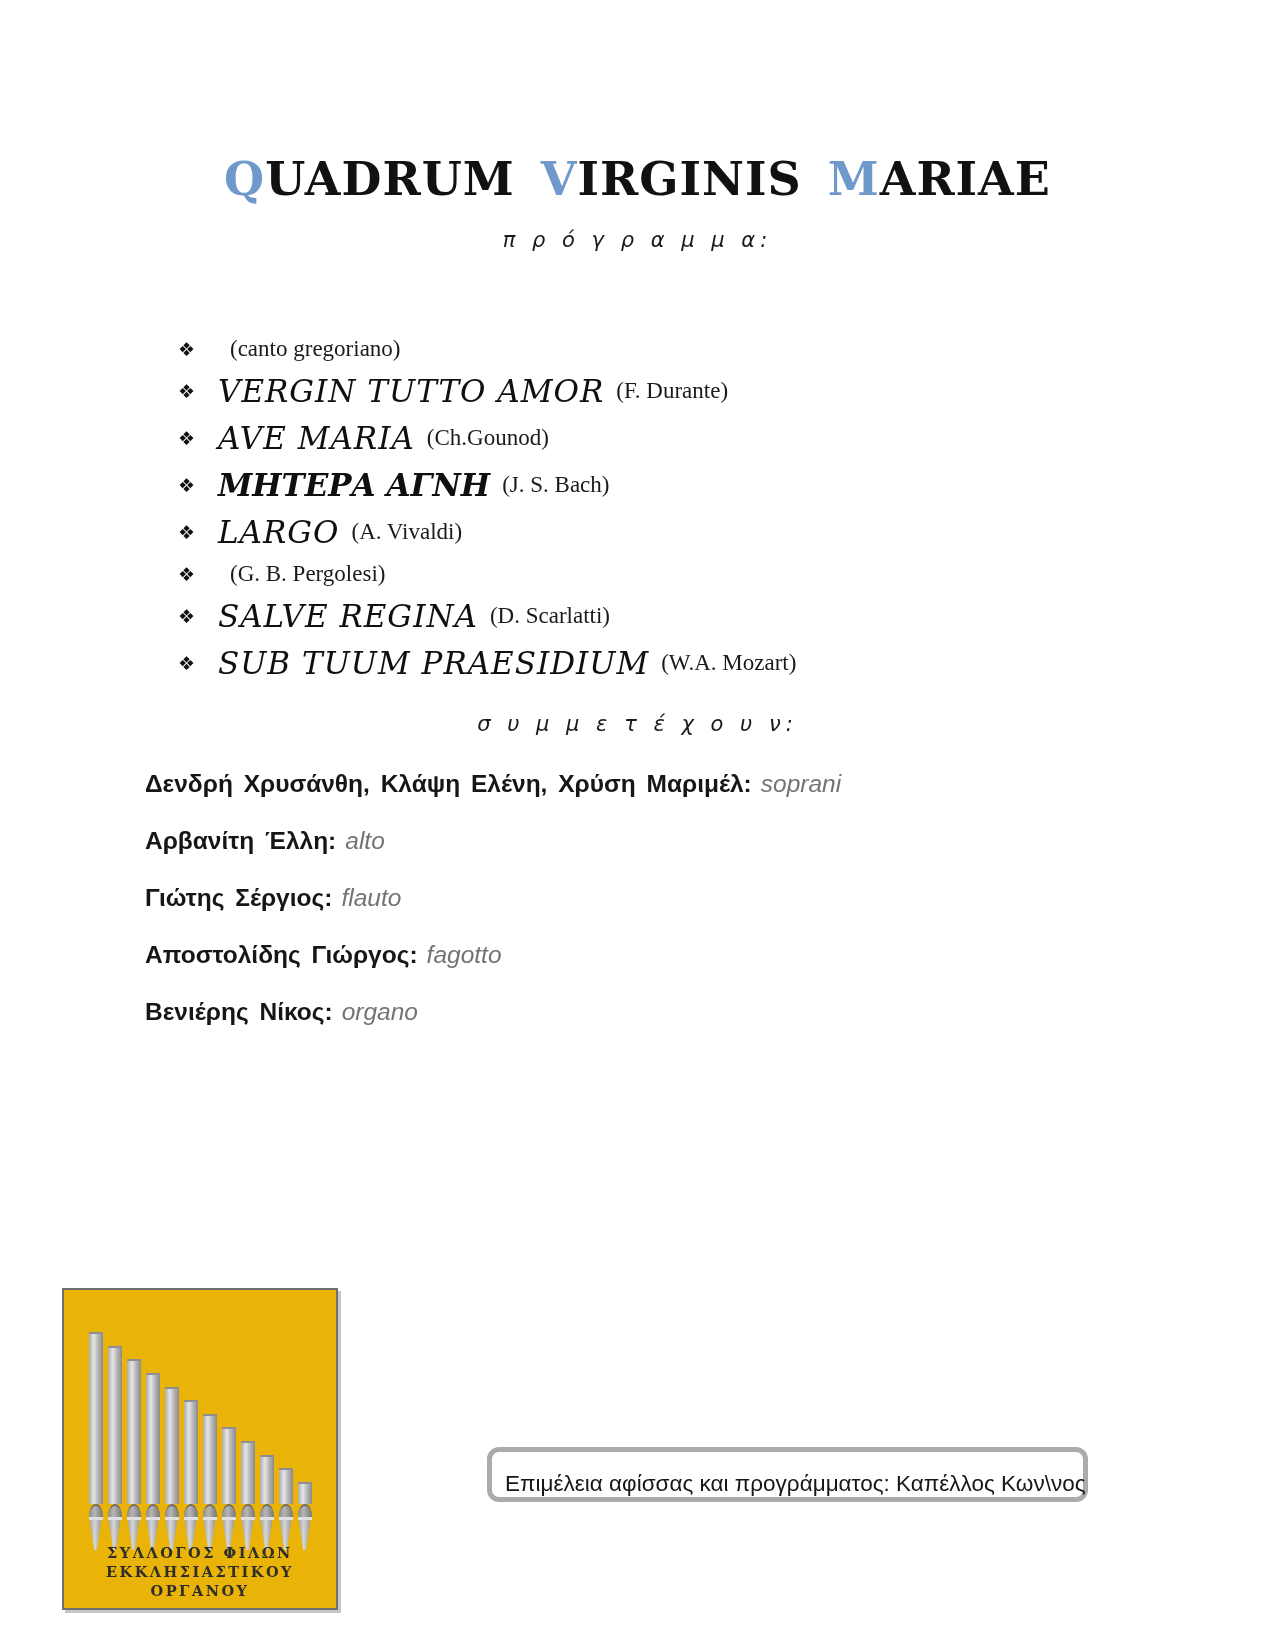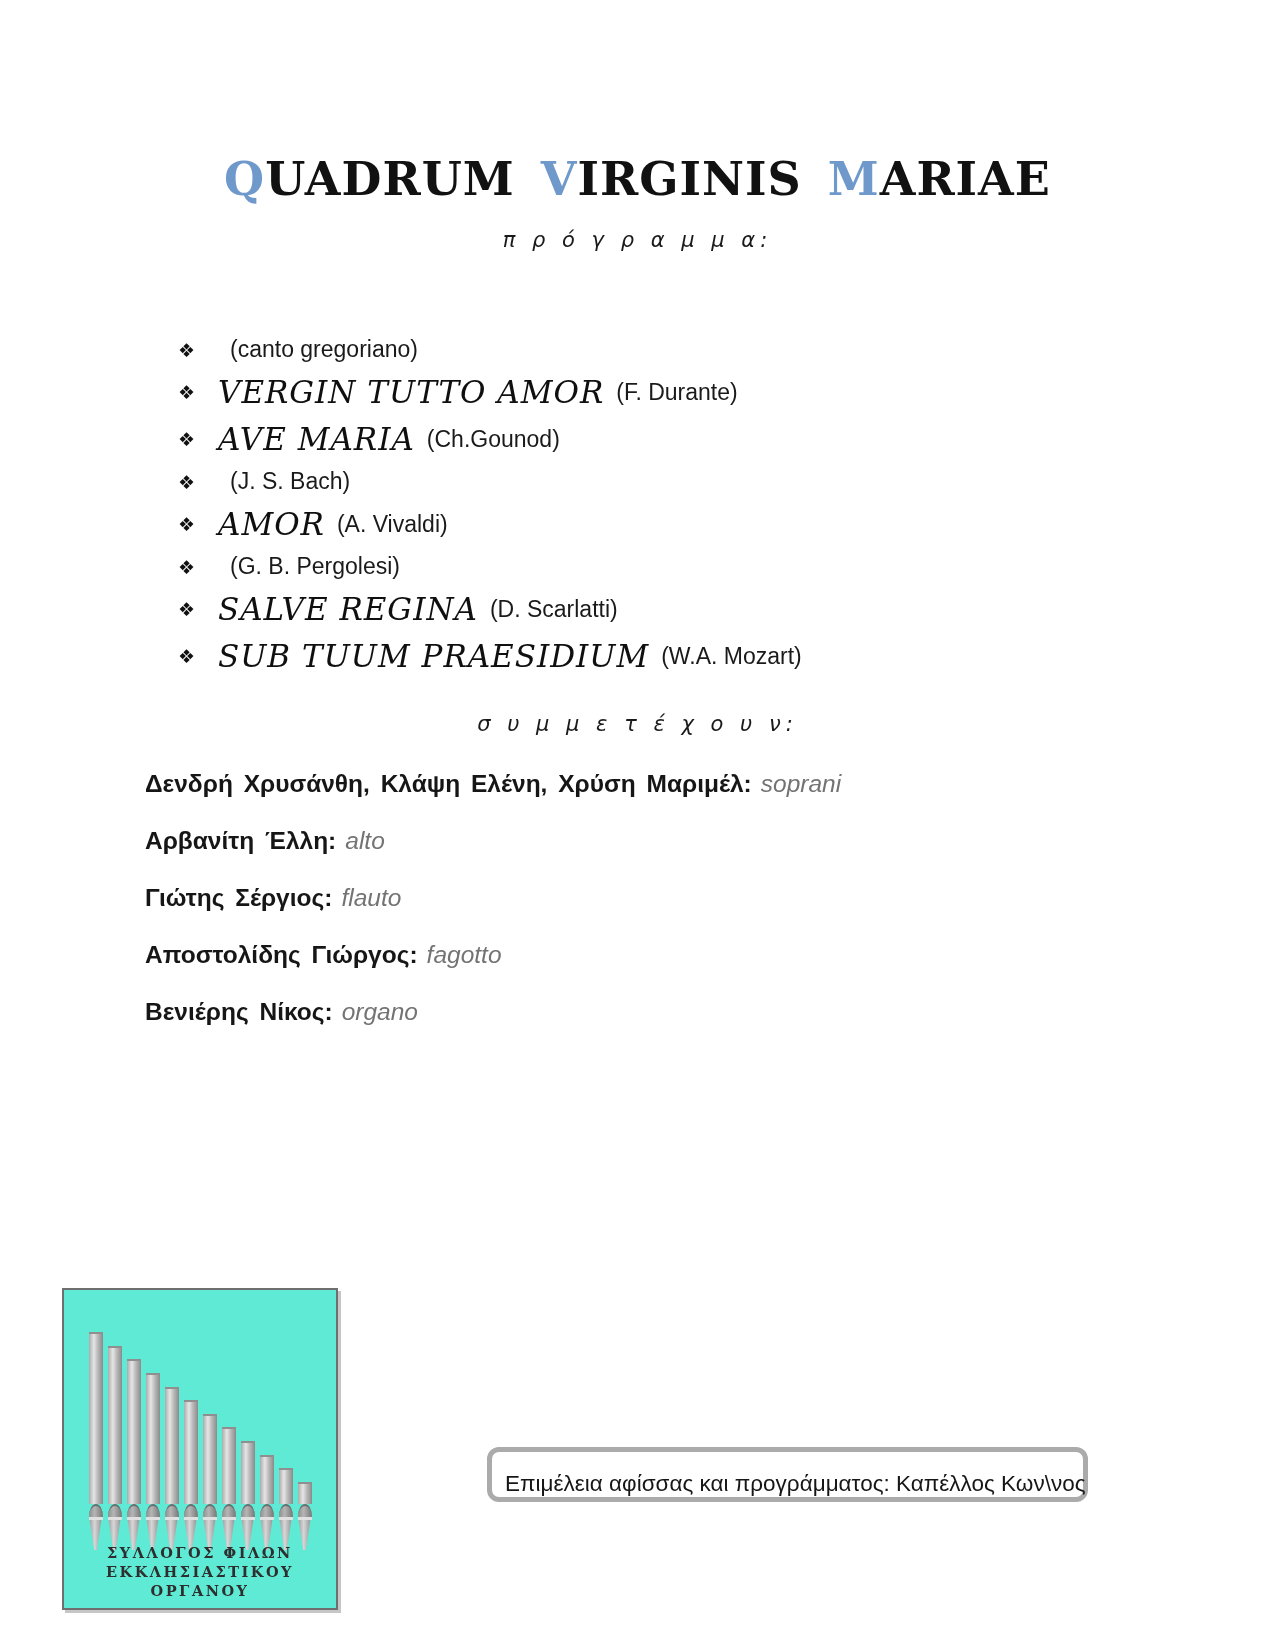--- a/index.html
+++ b/index.html
@@ -35,35 +35,35 @@
   .bullet{
     font-family:"DejaVu Sans",sans-serif;font-size:19px;color:#111;
     width:22px;margin-right:18px;flex:0 0 auto;
   }
   .ptitle{
     font-family:"DejaVu Serif",serif;font-style:italic;
     font-size:31px;letter-spacing:1px;color:#0f0f0f;
   }
   .ptitle.greek{font-weight:bold;letter-spacing:0;}
   .composer{
-    font-family:Liberation Sans, sans-serif;font-size:23px;color:#1a1a1a;
+    font-family:Liberation Serif, serif;font-size:23px;color:#1a1a1a;
     margin-left:12px;
   }
 
   
   .performers{position:absolute;top:770px;left:145px;}
   .performers .line{margin:0 0 29px 0;font-size:24.5px;white-space:nowrap;word-spacing:4px;}
   .performers .name{font-weight:bold;color:#161616;}
   .performers .role{font-style:italic;color:#737373;}
   .performers .seg{margin-right:9px;}
 
   
   .logo-box{
     position:absolute;left:62px;top:1288px;width:276px;height:322px;
-    border:2px solid #6f6f6f;background:#5eead4;
+    border:2px solid #6f6f6f;background:#eab308;
     box-shadow:3px 3px 0 0 #c6c6c6;box-sizing:border-box;
   }
   .pipes{
     position:absolute;left:0;top:44px;width:100%;height:216px;
     display:flex;align-items:flex-end;justify-content:center;gap:5px;
   }
   .pipe{width:14px;display:flex;flex-direction:column;align-items:stretch;}
   .pipe .body{
     background:linear-gradient(90deg,#ababab 0%,#e6e6e6 35%,#bdbdbd 60%,#8a8a8a 100%);
     border-top:2px solid #8f8f8f;
@@ -116,25 +116,26 @@
         <span class="ptitle">VERGIN  TUTTO AMOR</span>
         <span class="composer">(F. Durante)</span>
       </li>
       <li>
         <span class="bullet">❖</span>
         <span class="ptitle">AVE  MARIA</span>
         <span class="composer">(Ch.Gounod)</span>
       </li>
       <li>
         <span class="bullet">❖</span>
+        <span class="ptitle greek">ΜΗΤΕΡΑ ΑΓΝΗ</span>
         <span class="composer">(J. S. Bach)</span>
       </li>
       <li>
         <span class="bullet">❖</span>
-        <span class="ptitle">AMOR</span>
+        <span class="ptitle">LARGO</span>
         <span class="composer">(A. Vivaldi)</span>
       </li>
       <li>
         <span class="bullet">❖</span>
         <span class="composer">(G. B. Pergolesi)</span>
       </li>
       <li>
         <span class="bullet">❖</span>
         <span class="ptitle">SALVE  REGINA</span>
         <span class="composer">(D. Scarlatti)</span>

